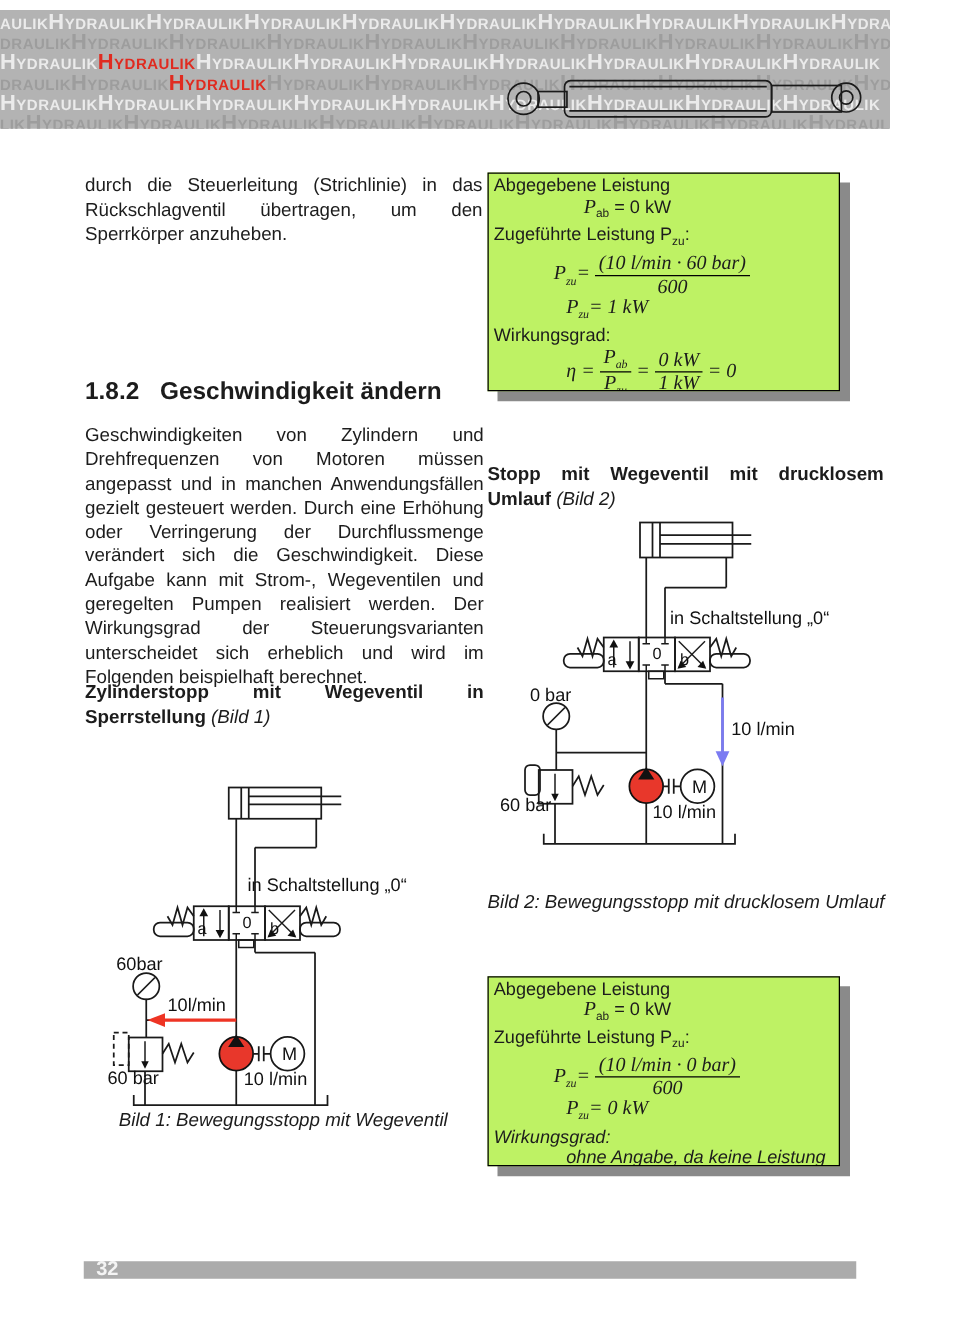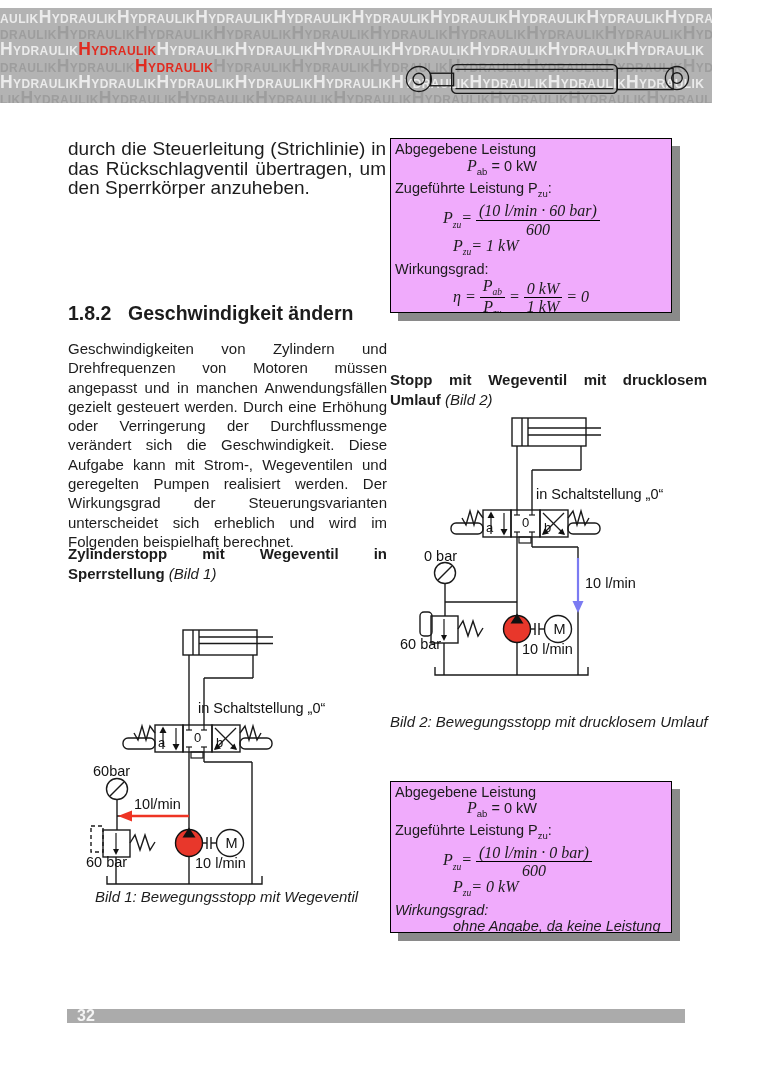--- a/index.html
+++ b/index.html
@@ -11,36 +11,36 @@
   #hydr-rows{padding-top:1px;}
   .hrow{white-space:nowrap;font-weight:bold;font-size:17.5px;line-height:16.2px;
         font-variant:small-caps;letter-spacing:.4px;}
   .hrow.light{color:#ebebeb;}
   .hrow.dark{color:#9d9d9d;}
   .hrow .red{color:#e02b20;}
   .cyl{position:absolute;left:398px;top:45px;width:296px;height:52px;}
 
   
   .intro{position:absolute;left:68px;top:139px;width:318px;margin:0;
-         font-size:19px;line-height:19.5px;text-align:justify;}
+         font-size:15px;line-height:19.5px;text-align:justify;}
   .sec{position:absolute;left:68px;top:302px;margin:0;font-size:19.5px;font-weight:bold;}
   .sec .num{display:inline-block;width:60px;}
   .bodyp{position:absolute;left:68px;top:339px;width:319px;margin:0;
          font-size:15px;line-height:19.3px;text-align:justify;}
   .subhead{position:absolute;margin:0;font-size:15px;line-height:19.5px;
            font-weight:bold;text-align:justify;}
   .sub1{left:68px;top:544px;width:319px;}
   .sub2{left:390px;top:370px;width:317px;}
   .subhead .ref{font-weight:normal;font-style:italic;}
   .caption{position:absolute;margin:0;font-size:15px;font-style:italic;}
   .cap1{left:95px;top:888px;}
   .cap2{left:390px;top:681px;margin-top:32px;}
 
   
-  .pbox{position:absolute;left:390px;width:282px;background:#f0abfc;border:1px solid #000;
+  .pbox{position:absolute;left:390px;width:282px;background:#bef264;border:1px solid #000;
         box-shadow:8px 8px 0 #8a8a8a;box-sizing:border-box;padding:2px 4px;
         font-size:14.5px;line-height:16.5px;overflow:hidden;}
   .pbox1{top:138px;height:175px;}
   .pbox2{top:781px;height:152px;line-height:16px;}
   .ind1{padding-left:72px;}
   .ind2{padding-left:58px;}
   .find{padding-left:48px;}
   .m{font-family:"Liberation Serif",serif;font-style:italic;font-size:16px;}
   sub{font-size:9.5px;}
   .frac{display:inline-block;vertical-align:middle;text-align:center;line-height:1.08;}

